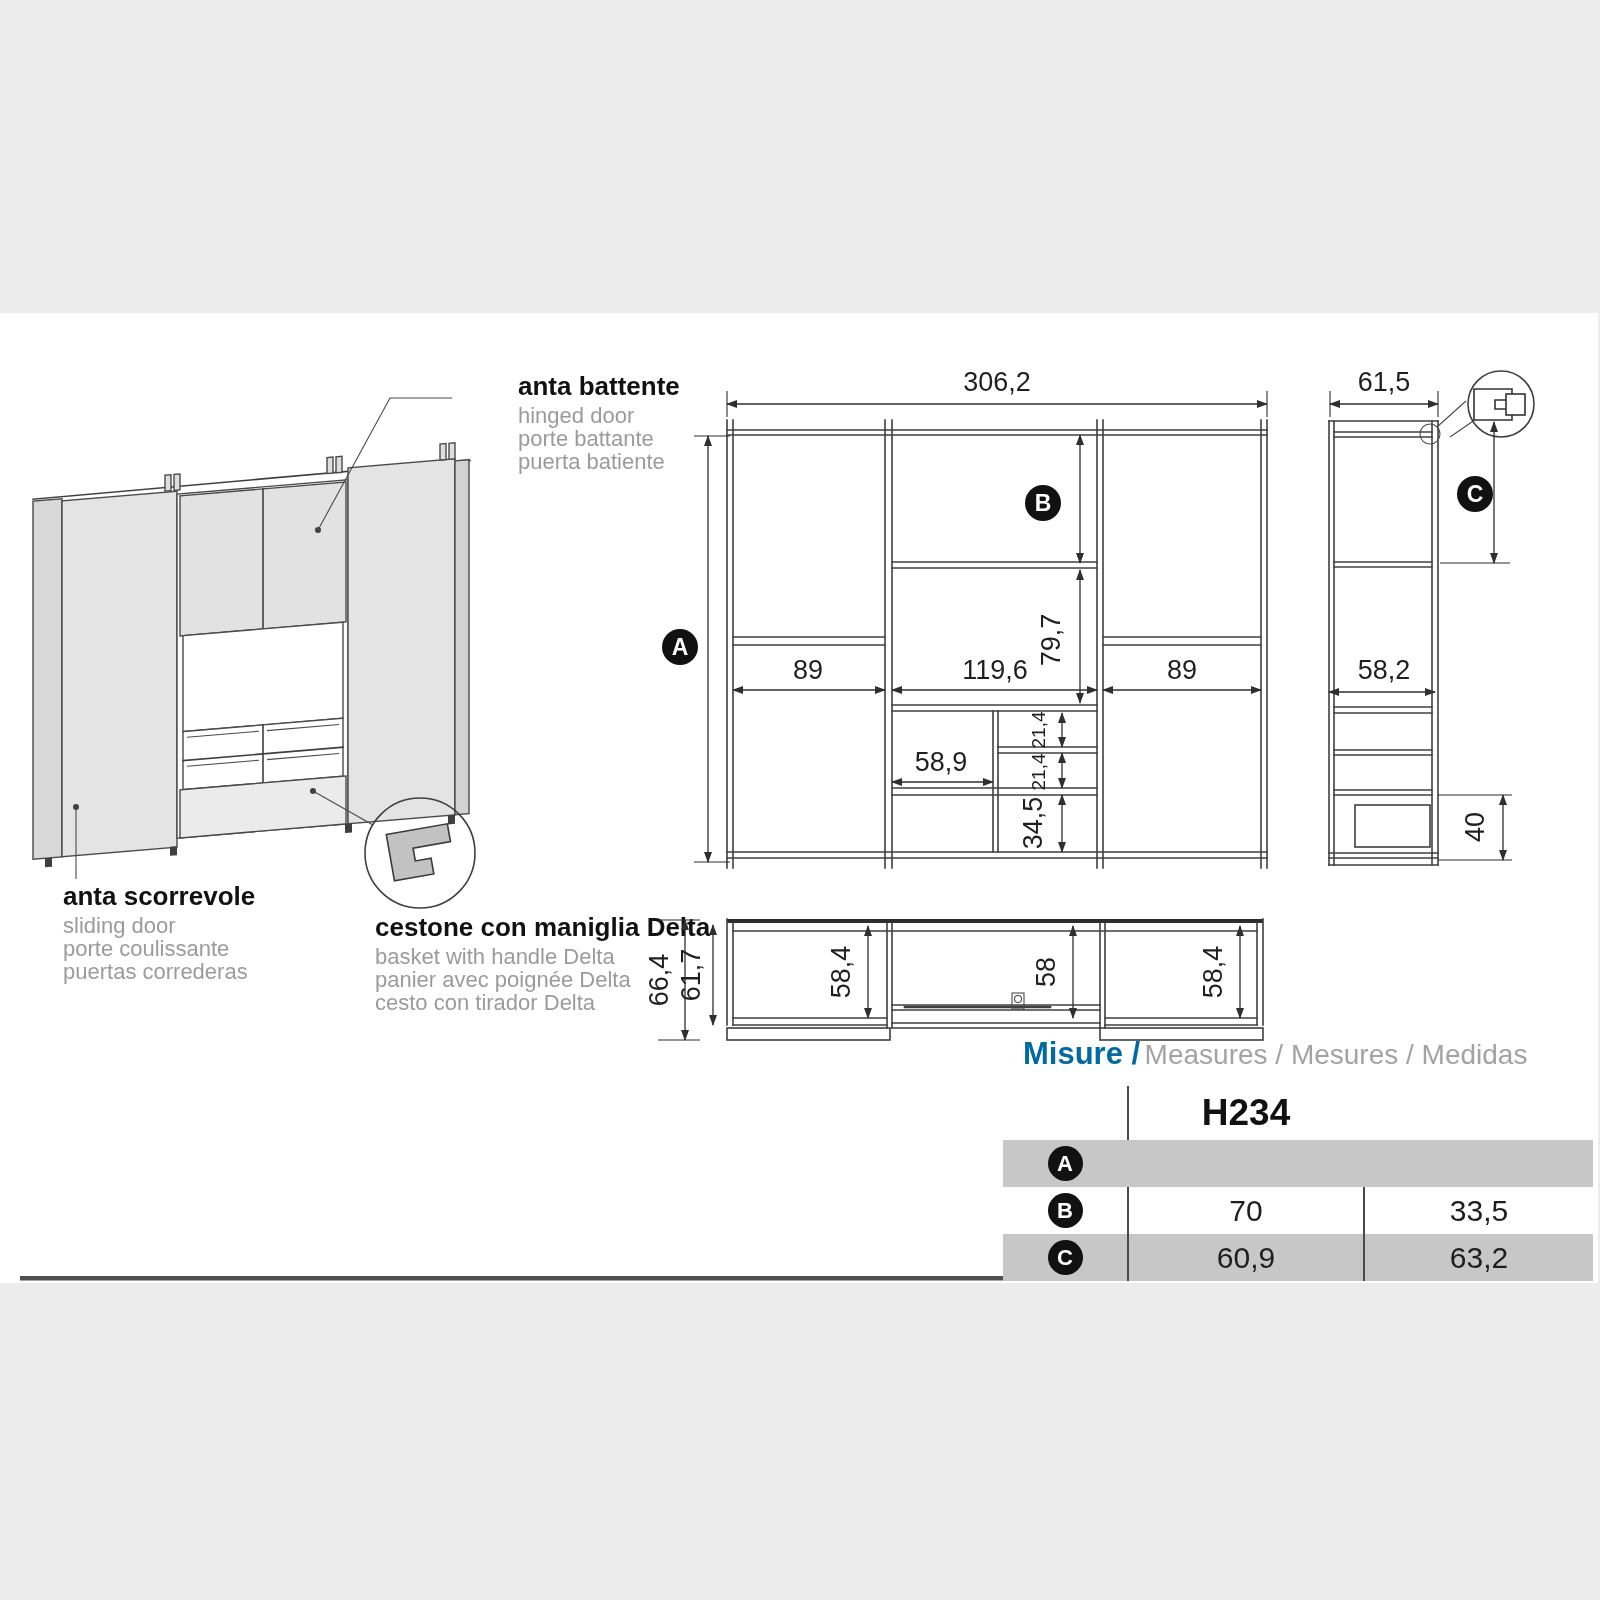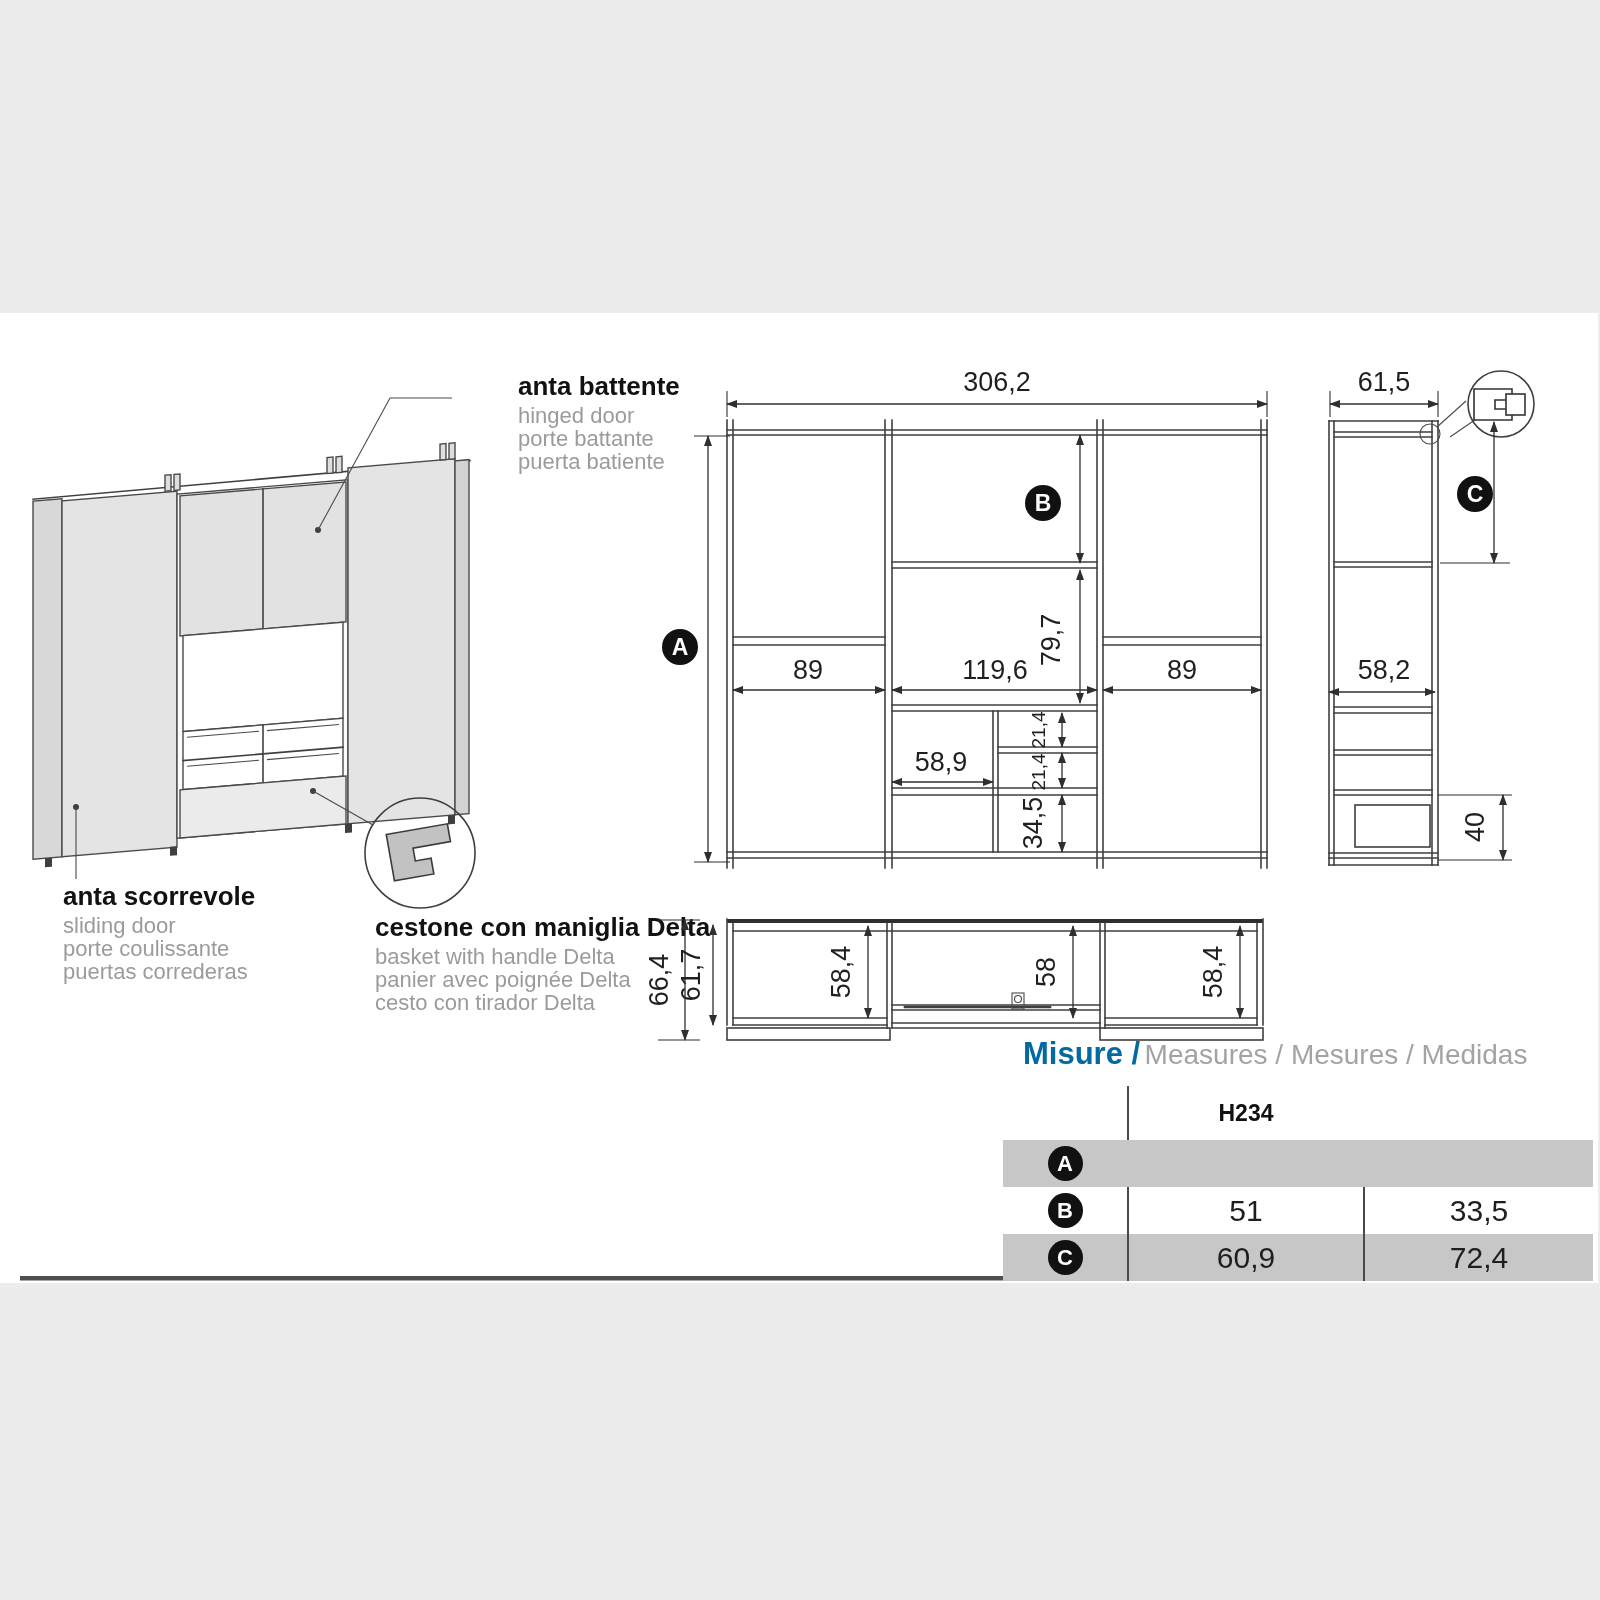--- a/index.html
+++ b/index.html
@@ -21,21 +21,21 @@
   
   .mtitle{position:absolute;left:1023px;top:1036px;white-space:nowrap;}
   .mtitle .b{font-size:31px;font-weight:bold;color:#0369a1;}
   .mtitle .g{font-size:28px;color:#a3a3a3;text-align:center;}
   .mtable{position:absolute;left:1003px;top:1086px;width:590px;}
   .mrow{display:grid;grid-template-columns:124px 236px 230px;align-items:center;}
   .mrow.hdr{height:54px;}
   .mrow.data{height:47px;}
   .cell{height:100%;display:flex;align-items:center;justify-content:center;font-size:30px;color:#1e1e1e;}
   .cell.vline{border-left:2px solid #4a4a4a;}
-  .cell.hd{font-weight:bold;font-size:23px;color:#111;}
+  .cell.hd{font-weight:bold;font-size:37px;color:#111;}
   .rowA,.rowC{background:#c7c7c7;}
   .rowB{background:#ffffff;}
   .circ{width:35px;height:35px;border-radius:50%;background:#111;color:#fff;font-weight:bold;font-size:22px;display:flex;align-items:center;justify-content:center;}
 </style>
 </head>
 <body>
 
 <div class="sheet">
 <svg width="1600" height="970" viewBox="0 0 1600 970">
   <defs>
@@ -303,23 +303,23 @@
   </div>
   <div class="mrow data rowA">
     <div class="cell">
         <span class="circ">A</span>
       </div>
   </div>
   <div class="mrow data rowB">
     <div class="cell">
         <span class="circ">B</span>
       </div>
-    <div class="cell vline">51</div>
+    <div class="cell vline">70</div>
     <div class="cell vline">33,5</div>
   </div>
   <div class="mrow data rowC">
     <div class="cell">
         <span class="circ">C</span>
       </div>
     <div class="cell vline">60,9</div>
-    <div class="cell vline">72,4</div>
+    <div class="cell vline">63,2</div>
   </div>
 </div>
 
 </body></html>

